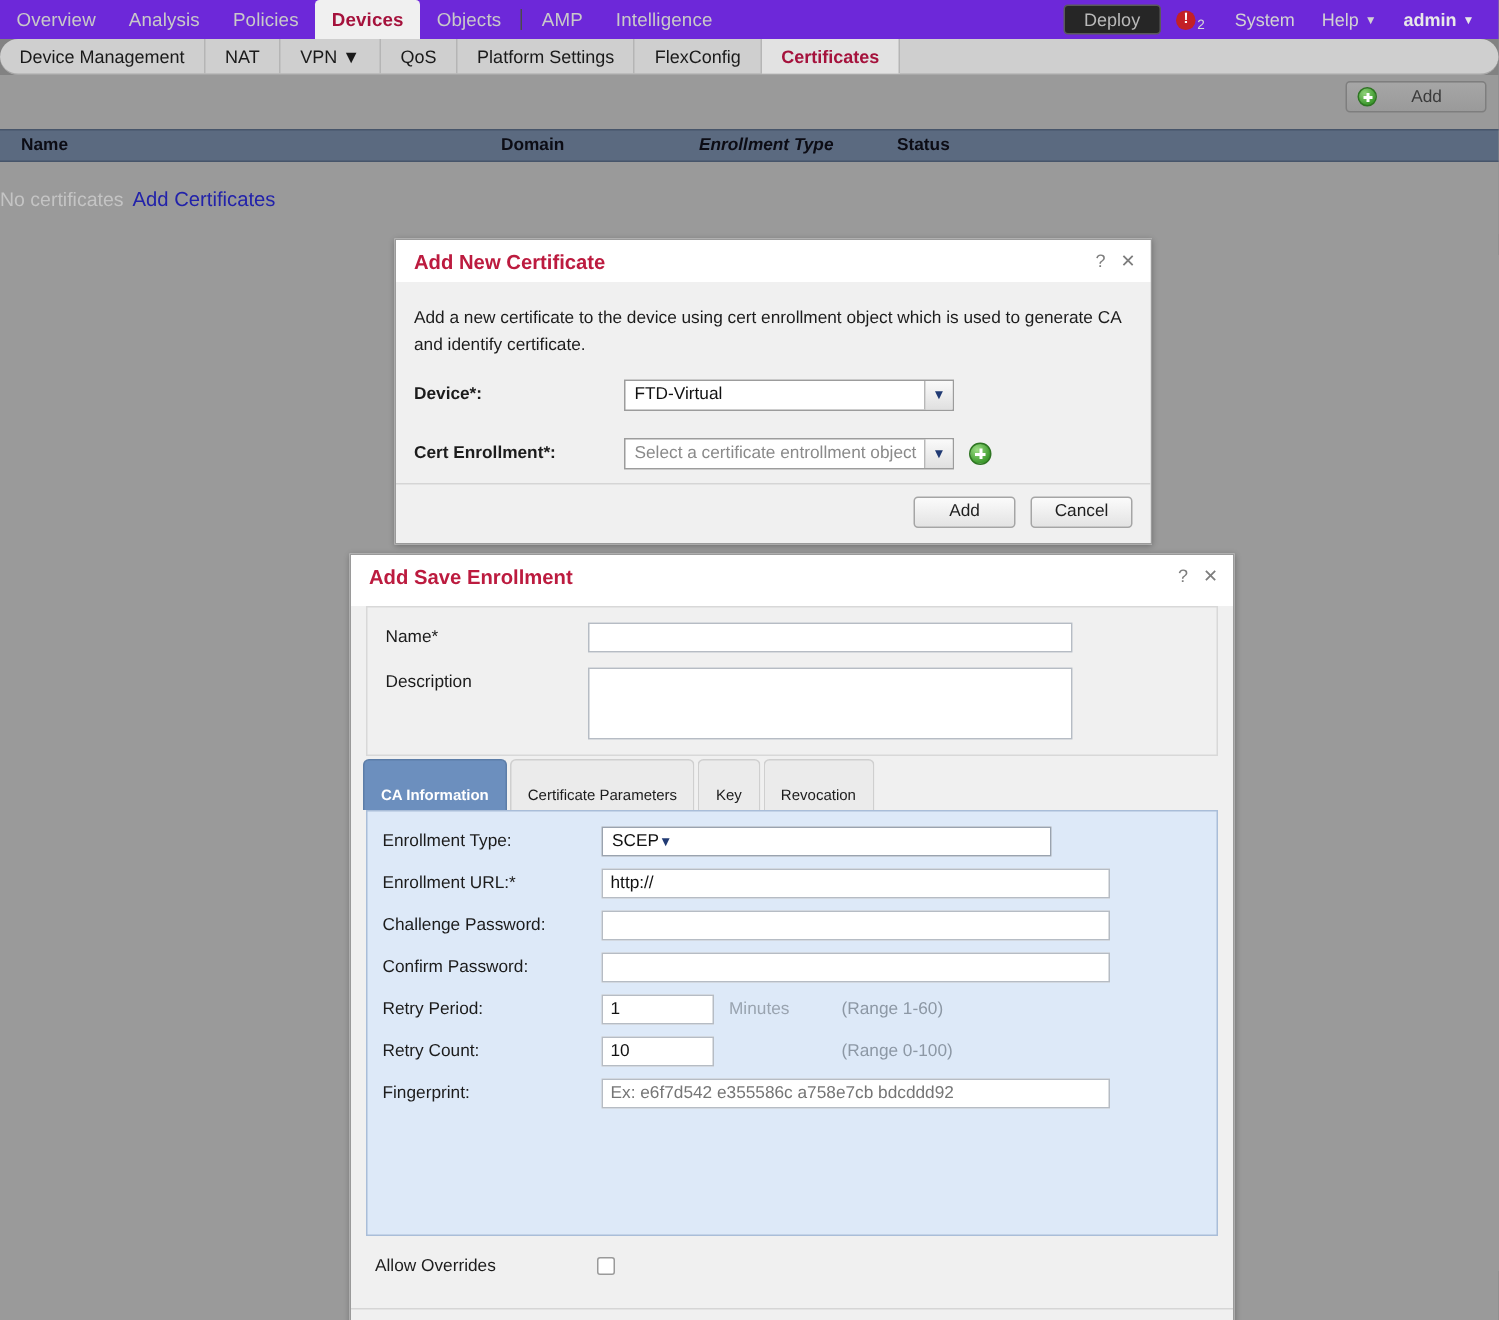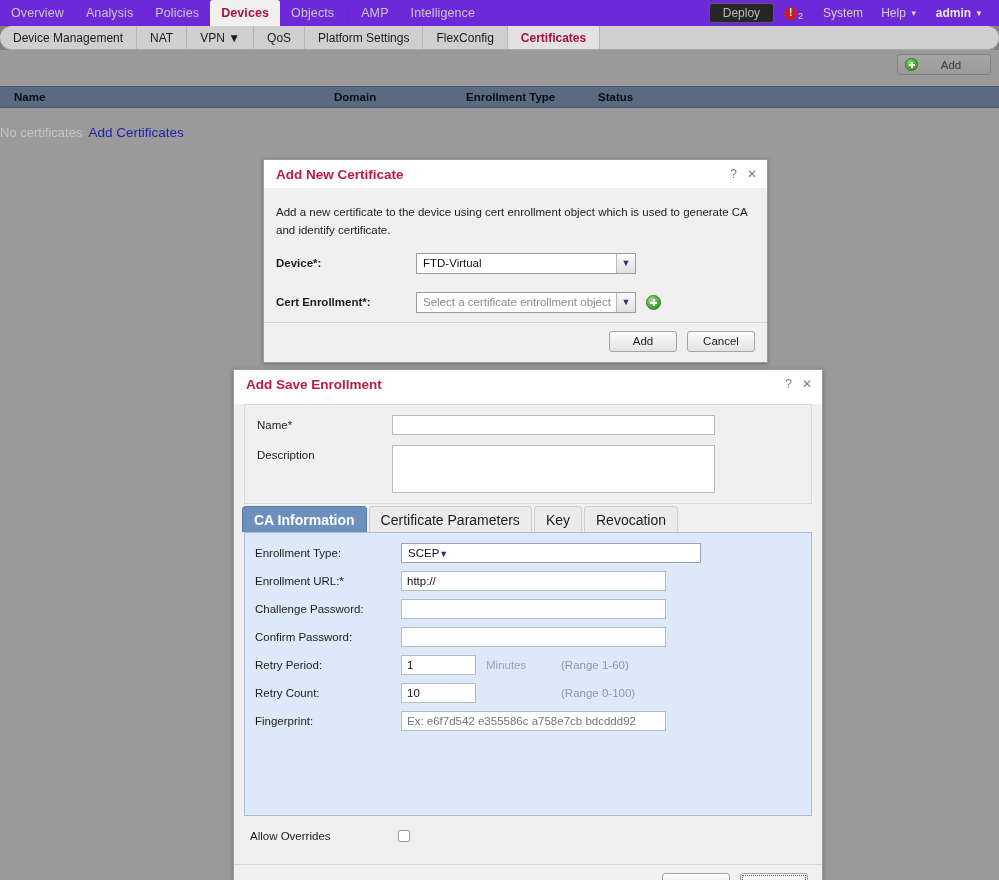--- a/index.html
+++ b/index.html
@@ -147,21 +147,21 @@
     display: flex; align-items: center;
     border-top: 1px solid #47556a;
     border-bottom: 1px solid #47556a;
     color: #0c0c14;
     font-size: 11.5px;
     font-weight: bold;
   }
   .th { padding-left: 14px; }
   .th-name { width: 320px; }
   .th-domain { width: 132px; }
-  .th-enroll { width: 132px; }
+  .th-enroll { width: 132px; font-style: italic; }
   .th-status { width: 320px; }
   .table-empty {
     height: 48px;
     display: flex; align-items: center; justify-content: flex-start;
     font-size: 13px;
     color: #c4c4c4;
     background: #9a9a9a;
   }
   .empty-link {
     color: #2222aa; margin-left: 6px;
@@ -292,22 +292,22 @@
   .in-name { width: 323px; }
   .in-desc { width: 323px; }
 
   
   .tabs {
     display: flex; align-items: flex-end;
     padding-left: 8px;
     margin-top: 2px;
   }
   .tab {
-    font-size: 14px;
-    padding: 5px 11px 4px 11px;
+    font-size: 10px;
+    padding: 18px 11px 4px 11px;
     background: #ebebeb;
     border: 1px solid #cfcfcf;
     border-bottom: none;
     border-radius: 4px 4px 0 0;
     margin-right: 2px;
     color: #1c1c1c;
     cursor: pointer;
   }
   .tab.active {
     background: #6c8fbe;
@@ -320,21 +320,21 @@
     border: 1px solid #a9bdd8;
     margin: 0 10px;
     height: 284px;
     padding-top: 10px;
   }
   .f-row {
     display: flex; align-items: center;
     padding: 0 0 8px 10px;
   }
   .f-label { width: 146px; font-size: 11.5px; color: #1c1c1c; }
-  .f-wide { width: 265px; }
+  .f-wide { width: 339px; }
   .f-small { width: 75px; }
   .f-unit  { font-size: 11.5px; color: #9aa4b0; width: 75px; margin-left: 10px; }
   .f-range { font-size: 11.5px; color: #8d98a5; }
   .sel-wide {
     width: 300px; height: 20px;
     background: #fff; border: 1px solid #9aa3af;
     display: flex; align-items: center;
     font-size: 11.5px; color: #111;
     padding-left: 6px; position: relative;
     cursor: pointer;

